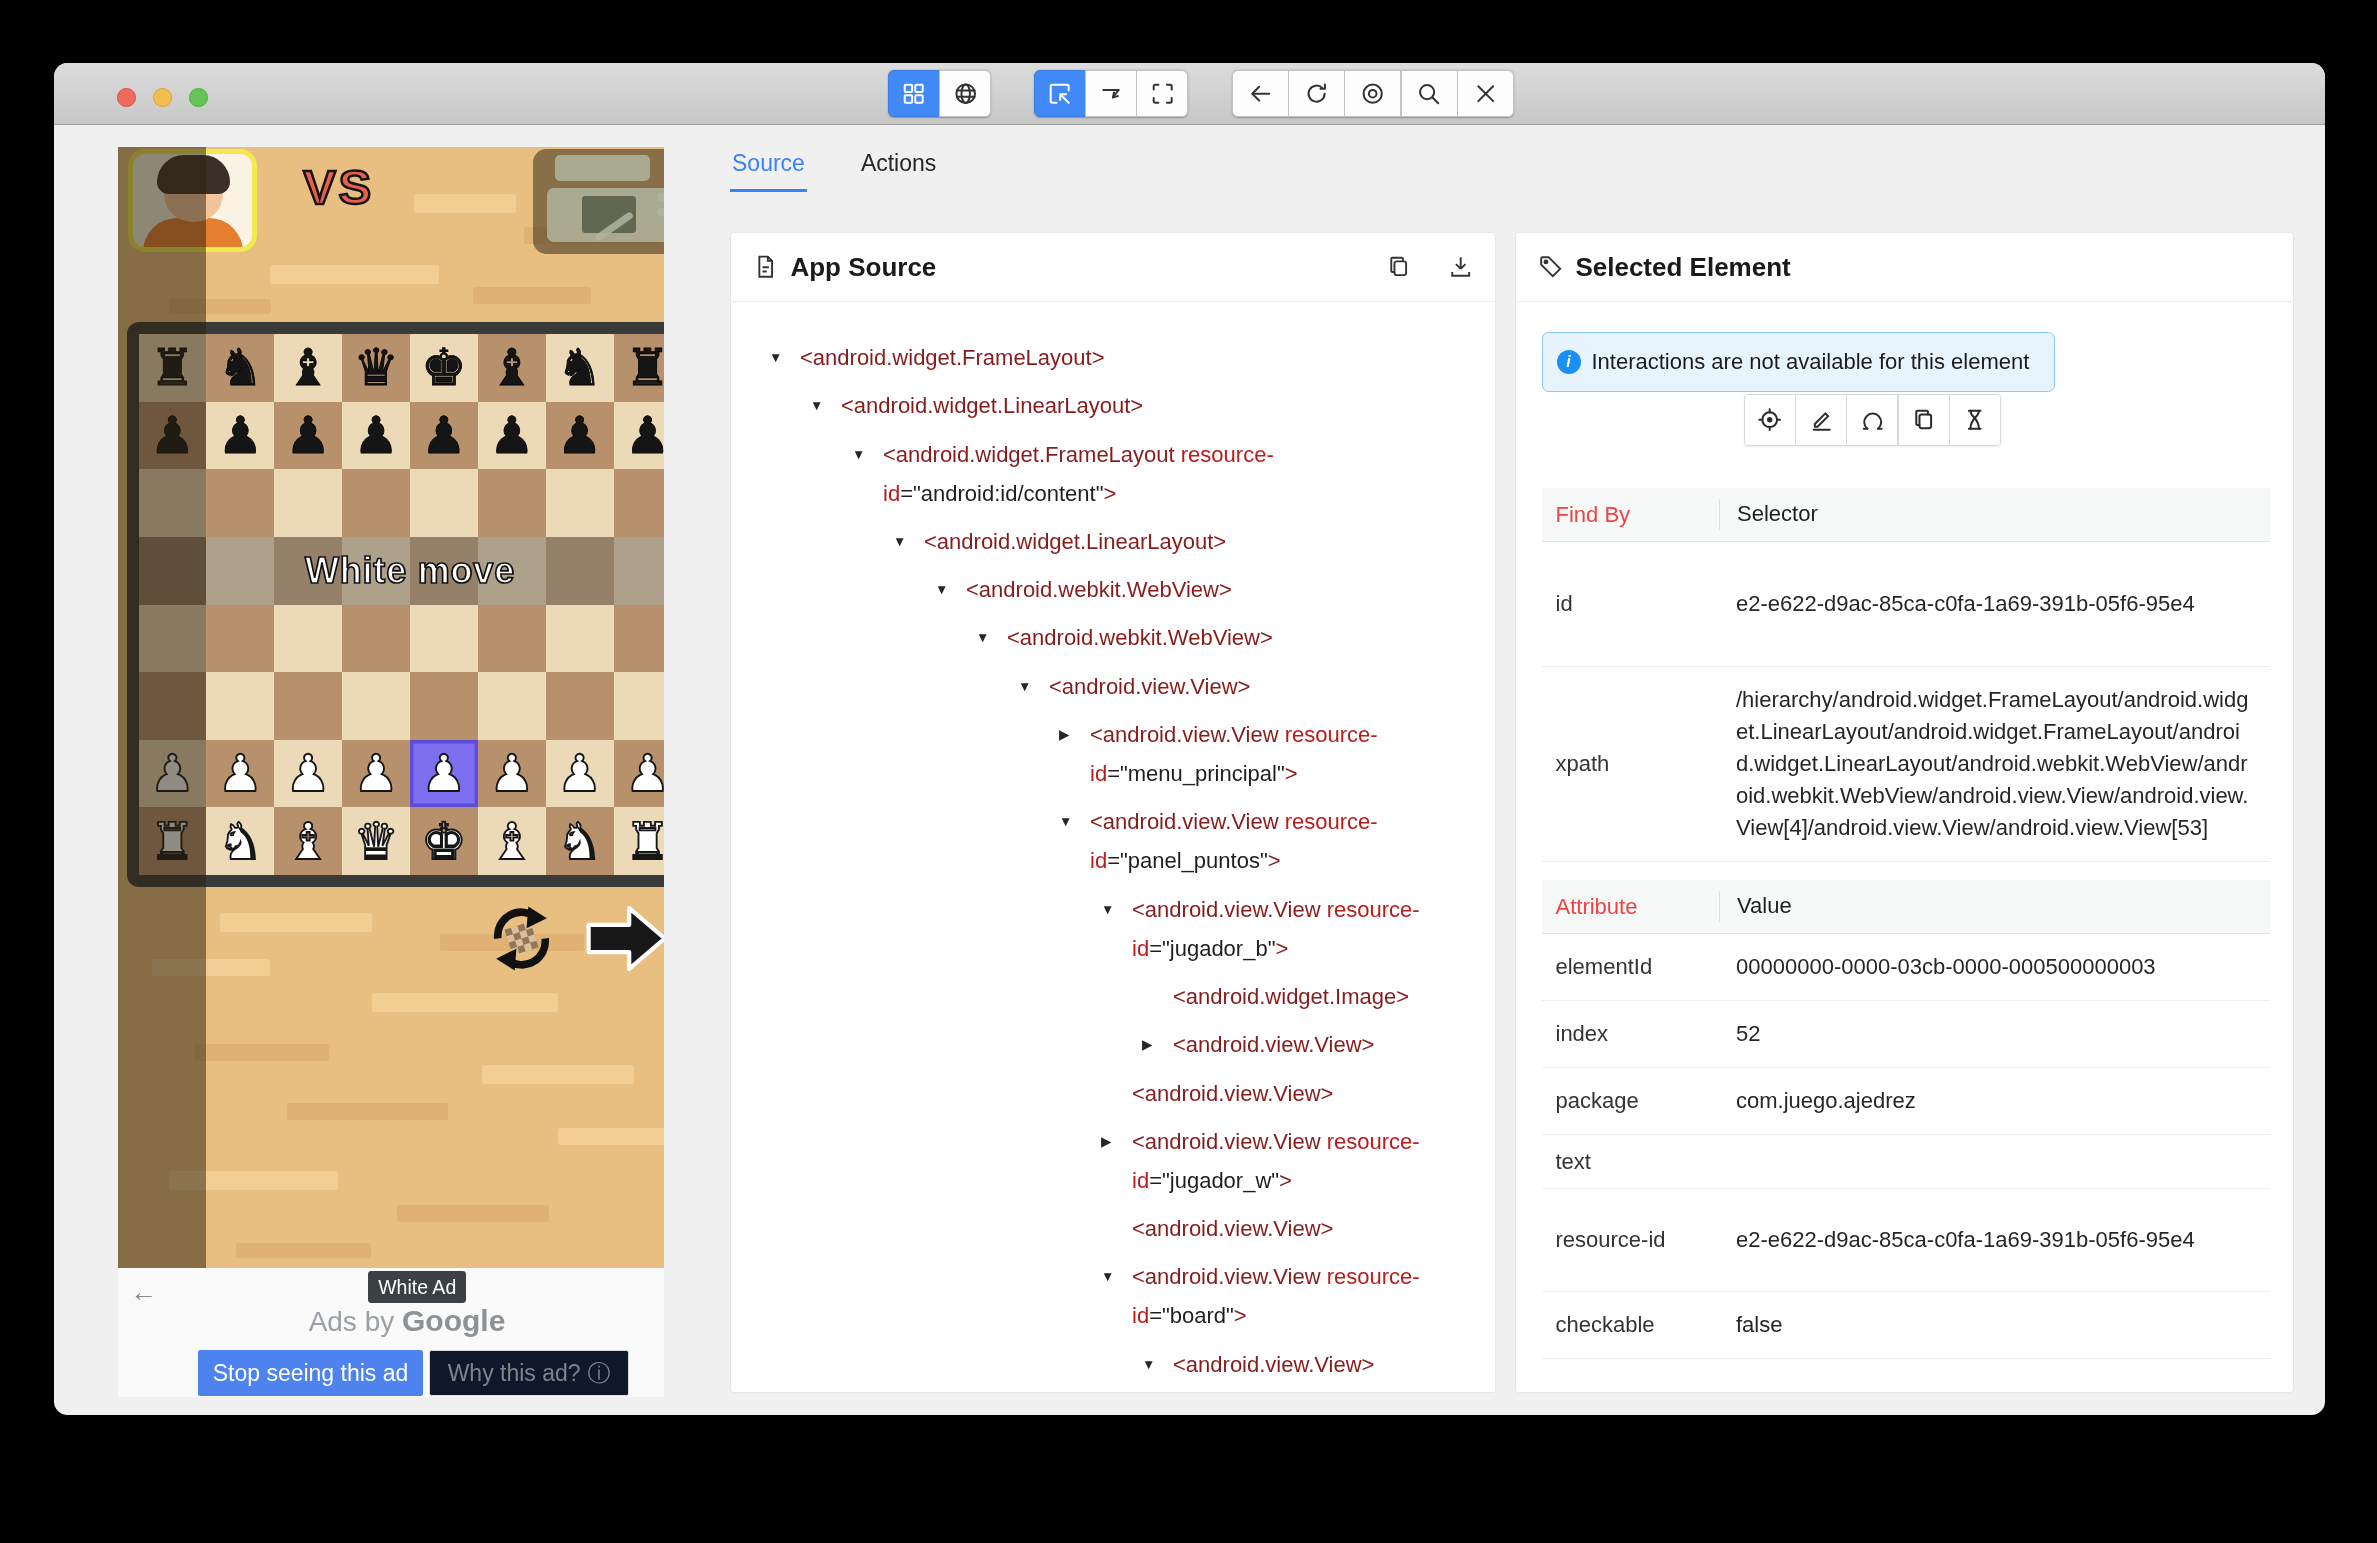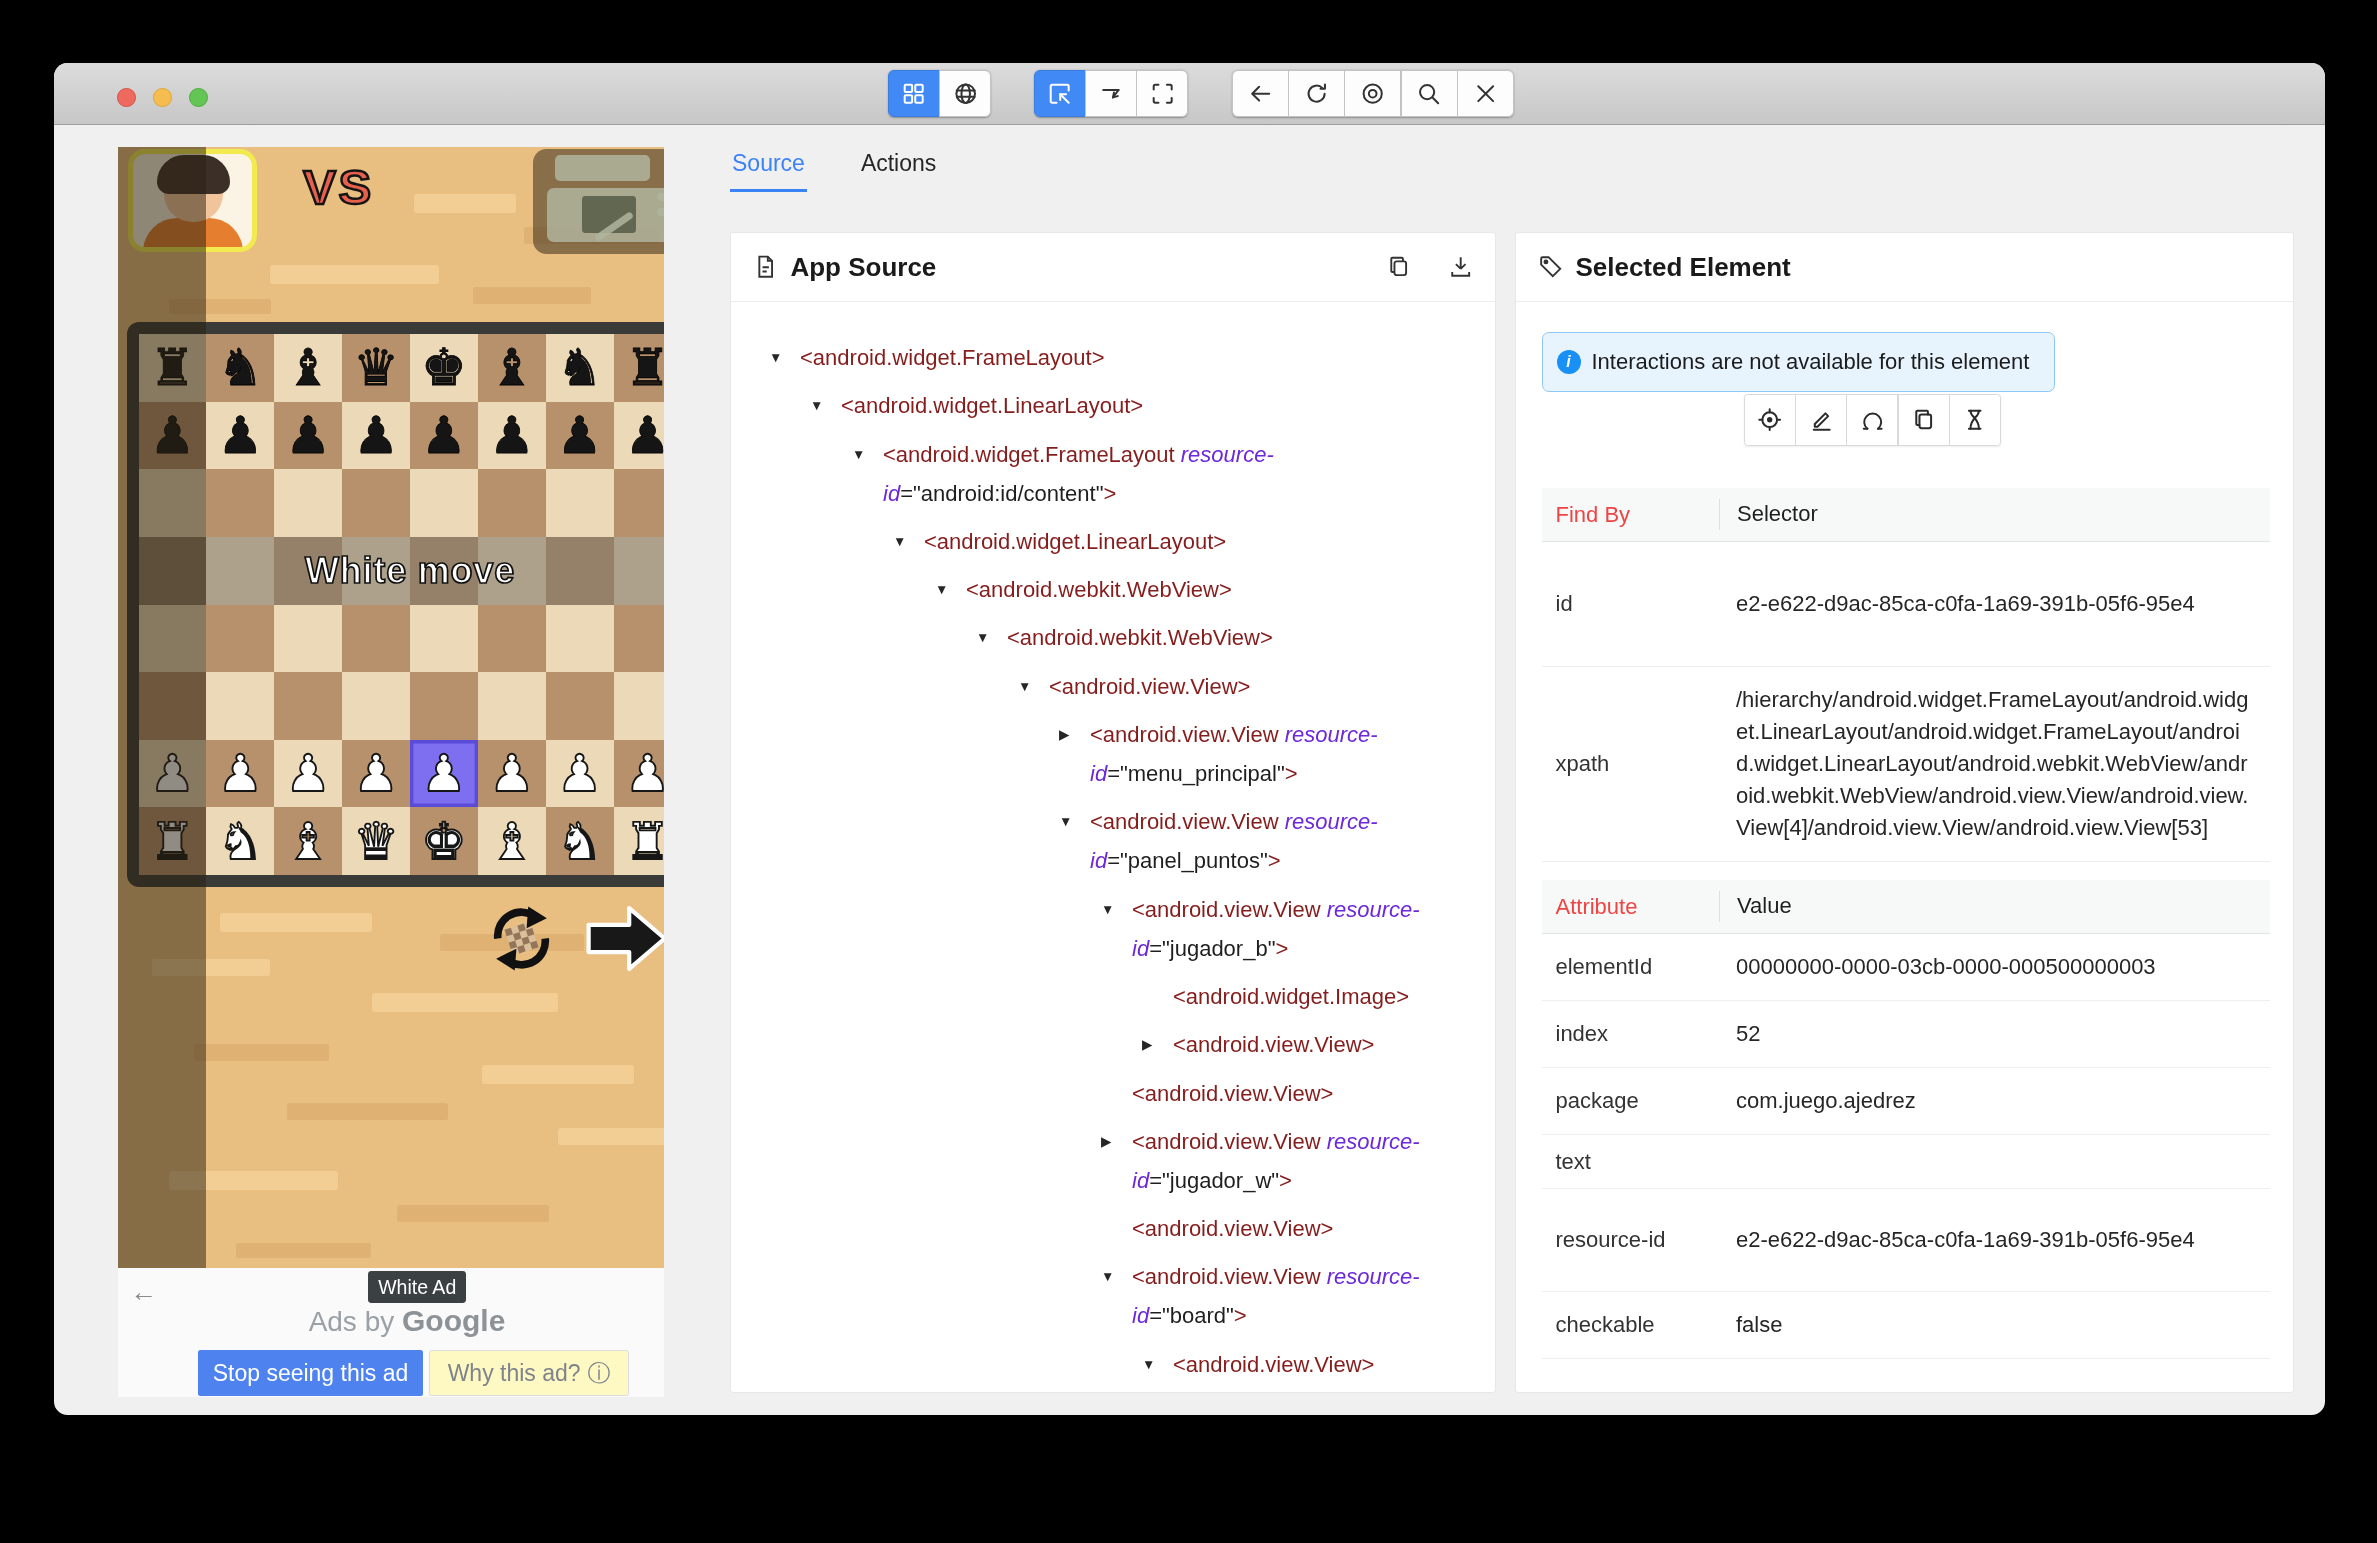--- a/index.html
+++ b/index.html
@@ -35,21 +35,21 @@
   .card-header { height:69px; border-bottom:1.7px solid #ececec; display:flex; align-items:center; padding:0 22px; gap:12px; }
   .card-title { font-size:26px; font-weight:700; color:#1a1a1a; }
   .hdr-icons { margin-left:auto; display:flex; gap:36px; color:#333; }
   .hdr-icons svg, .card-header > svg { width:25.4px; height:25.4px; color:#333; }
 
   
   .tree { position:absolute; left:38px; top:69px; right:13.5px; bottom:0; overflow:hidden; padding-top:36px; }
   .trow { display:flex; align-items:flex-start; margin-bottom:9.3px; }
   .arr { flex:none; width:31px; font-size:13.5px; line-height:39px; color:#262626; }
   .twrap { font-size:22px; line-height:39px; color:#861d1d; word-break:break-word; }
-  .twrap .attr { color:#6d28d9; font-style:italic; }
+  .twrap .attr { color:#b91c1c; }
   .twrap .val { color:#1f1f1f; }
 
   
   .banner { position:absolute; left:26px; top:99px; width:513px; height:60px; background:#e7f4fe;
     border:0.8px solid #8fc7f4; border-radius:6.8px; display:flex; align-items:center; padding-left:13.5px; gap:11px; }
   .banner-text { font-size:22px; color:#1c1c1c; }
   .info-dot { flex:none; width:24px; height:24px; border-radius:50%; background:#1890f5; color:#fff;
     font-size:16px; font-weight:700; display:flex; align-items:center; justify-content:center; font-style:italic; }
   .actions { position:absolute; left:228px; top:161px; display:flex; box-shadow:0 0.8px 1.7px rgba(0,0,0,.08); }
   .act-btn { width:52px; height:52px; background:#fff; border:0.8px solid #d9d9d9; margin-left:-0.8px;
@@ -94,21 +94,21 @@
   .dark-strip { position:absolute; left:0; top:0; width:88px; height:1121px; background:rgba(45,34,18,.52); z-index:5; }
 
   .ad { position:absolute; left:0; top:1121px; width:578px; height:129px; background:#fafafa; }
   .ad-back { position:absolute; left:12px; top:8.5px; font-size:27px; color:#8a8a8a; }
   .ad-badge { position:absolute; left:250px; top:2.5px; height:32px; padding:0 10.2px; background:#3b4043; border-radius:3.4px;
     color:#fff; font-size:19.5px; line-height:32px; }
   .ad-by { position:absolute; left:0; top:36px; width:100%; text-align:center; font-size:28px; color:#9aa0a6; }
   .ad-by b { font-weight:700; color:#8d9297; font-size:30px; }
   .ad-btn-blue { position:absolute; left:80px; top:82px; width:225px; height:46px; background:#4e82ee; border-radius:2.5px;
     color:#fff; font-size:23px; display:flex; align-items:center; justify-content:center; }
-  .ad-btn-white { position:absolute; left:311px; top:82px; width:200px; height:46px; background:#fef9c3; border:0.8px solid #dadce0;
+  .ad-btn-white { position:absolute; left:311px; top:82px; width:200px; height:46px; background:#0f172a; border:0.8px solid #dadce0;
     border-radius:2.5px; color:#7e848b; font-size:23px; display:flex; align-items:center; justify-content:center; gap:6.8px; }
 </style>
 </head>
 <body>
 
 <div class="window">
 
   <div class="titlebar">
     <div class="light" style="left:63px;background:#ee6a5f;border:0.8px solid #d95249;"></div>
     <div class="light" style="left:99px;background:#f5bd4f;border:0.8px solid #dfa636;"></div>

